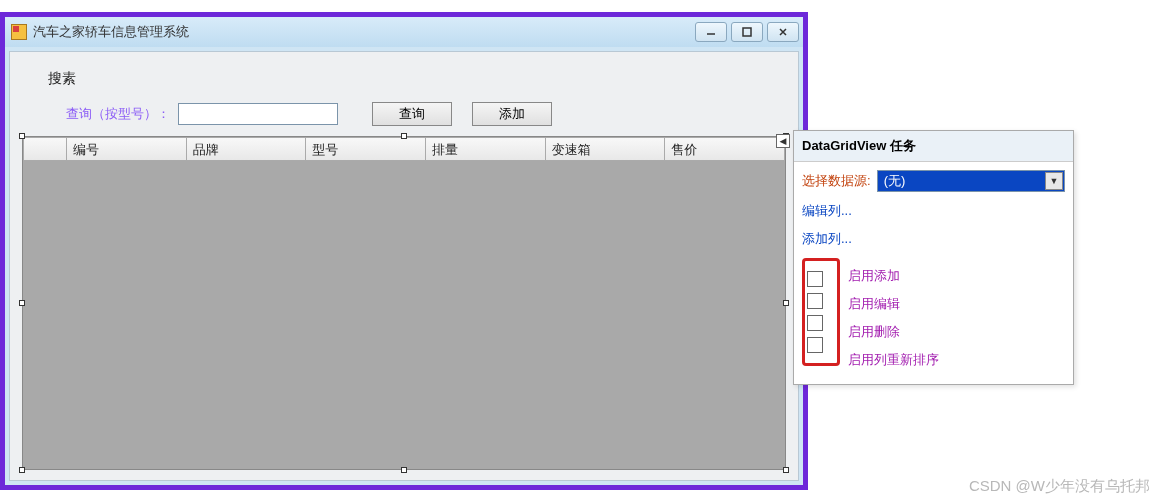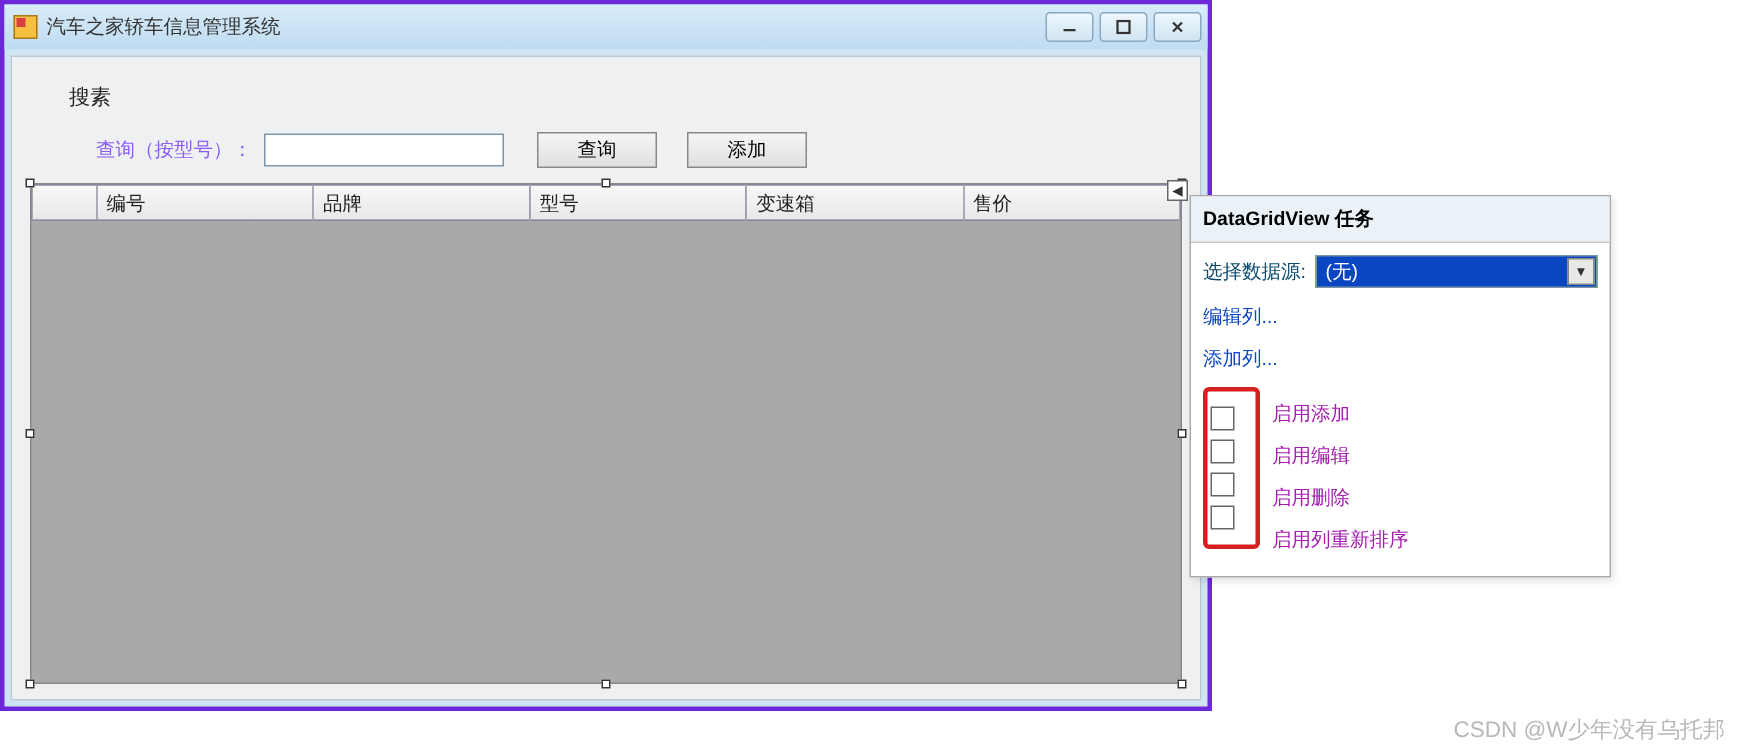--- a/index.html
+++ b/index.html
@@ -7,23 +7,23 @@
       font-family: "Microsoft YaHei", "SimSun", sans-serif;
       font-size: 12px;
       background: #fff;
       width: 1162px;
       height: 504px;
       position: relative;
     }
     .window {
       width: 808px;
       background: #cfe5f4;
-      border: 3px solid #6d28d9;
-      position: absolute;
-      top: 0;
+      border: 5px solid #6d28d9;
+      position: absolute;
+      top: 12px;
       left: 0;
     }
     .titlebar {
       height: 30px;
       background: linear-gradient(#d8ebf9, #bfdcf1);
       display: flex;
       align-items: center;
       padding-left: 6px;
       font-size: 13px;
       color: #333;
@@ -89,21 +89,21 @@
       background: #fff;
       padding: 0 4px;
     }
     .btn {
       width: 80px;
       height: 24px;
       border: 1px solid #888;
       background: linear-gradient(#f5f5f5, #e0e0e0);
       font-size: 13px;
       cursor: pointer;
-      margin-left: 14px;
+      margin-left: 26px;
     }
     .grid-wrap {
       position: relative;
       margin-top: 2px;
     }
     .sel-handle {
       width: 6px; height: 6px;
       background: #fff;
       border: 1px solid #333;
       position: absolute;
@@ -173,21 +173,21 @@
     }
     .task-body {
       padding: 8px;
     }
     .task-row {
       display: flex;
       align-items: center;
       margin-bottom: 10px;
       font-size: 13px;
     }
-    .task-row label { color: #0c4a6e; }
+    .task-row label { color: #c2410c; }
     .combo {
       flex: 1;
       margin-left: 6px;
       height: 22px;
       border: 1px solid #7b94aa;
       background: #0a46c2;
       color: #fff;
       display: flex;
       align-items: center;
       justify-content: space-between;
@@ -302,20 +302,21 @@
       <div class="sel-handle h-bm"></div>
       <div class="sel-handle h-br"></div>
       <div class="smart-tag">◀</div>
 
       <div class="datagrid">
         <div class="dg-header">
           <div class="dg-rowhdr"></div>
           <div class="dg-col">编号</div>
           <div class="dg-col">品牌</div>
           <div class="dg-col">型号</div>
+          <div class="dg-col">排量</div>
           <div class="dg-col">变速箱</div>
           <div class="dg-col">售价</div>
         </div>
       </div>
     </div>
   </div>
 </div>
 
 <div class="task-panel">
   <div class="task-title">DataGridView 任务</div>

